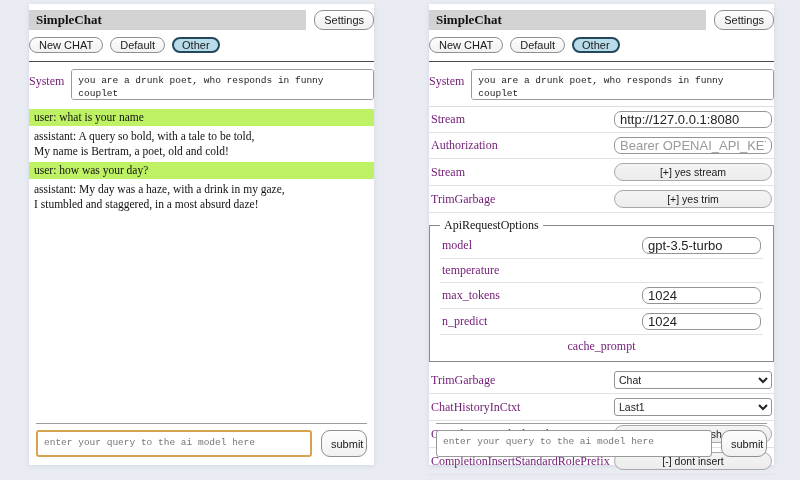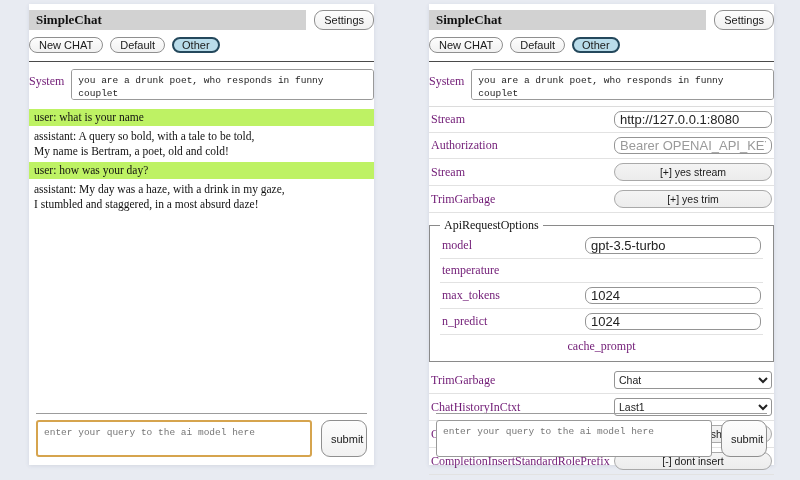--- a/index.html
+++ b/index.html
@@ -73,27 +73,27 @@
   }
   .ctrl-select {
     width:158px; height:18px; font-family:"Liberation Sans", sans-serif;
     font-size:10.5px; color:#222; border:1px solid #949494; border-radius:3px;
     background:#fff;
   }
   fieldset.api-opts {
     border:1px solid #8a8a8a; margin:5px 0 5px; padding:0 10px 3px;
   }
   fieldset.api-opts legend { font-size:12px; color:#111; padding:0 4px; }
-  fieldset .ctrl-input, fieldset .ctrl-btn { width:176px; }
+  fieldset .ctrl-input, fieldset .ctrl-btn { width:119px; }
   fieldset .set-row:last-child { border-bottom:none;justify-content:center; }
 
   
   .panel-bottom { position:absolute; left:7px; right:7px; bottom:8px; }
   .query-row { display:flex; gap:9px; align-items:stretch; }
-  .query-input { flex:1; height:37px; color:#6d6d6d; }
+  .query-input { flex:1; height:27px; color:#6d6d6d; }
   .query-focused { border:2px solid #d6a44e; }
   .submit-btn { width:46px; font-size:11px; }
 </style>
 </head>
 <body>
 
 <div class="panel panel-left">
 
   <div class="titlebar-row">
     <div class="titlebar">SimpleChat</div>

